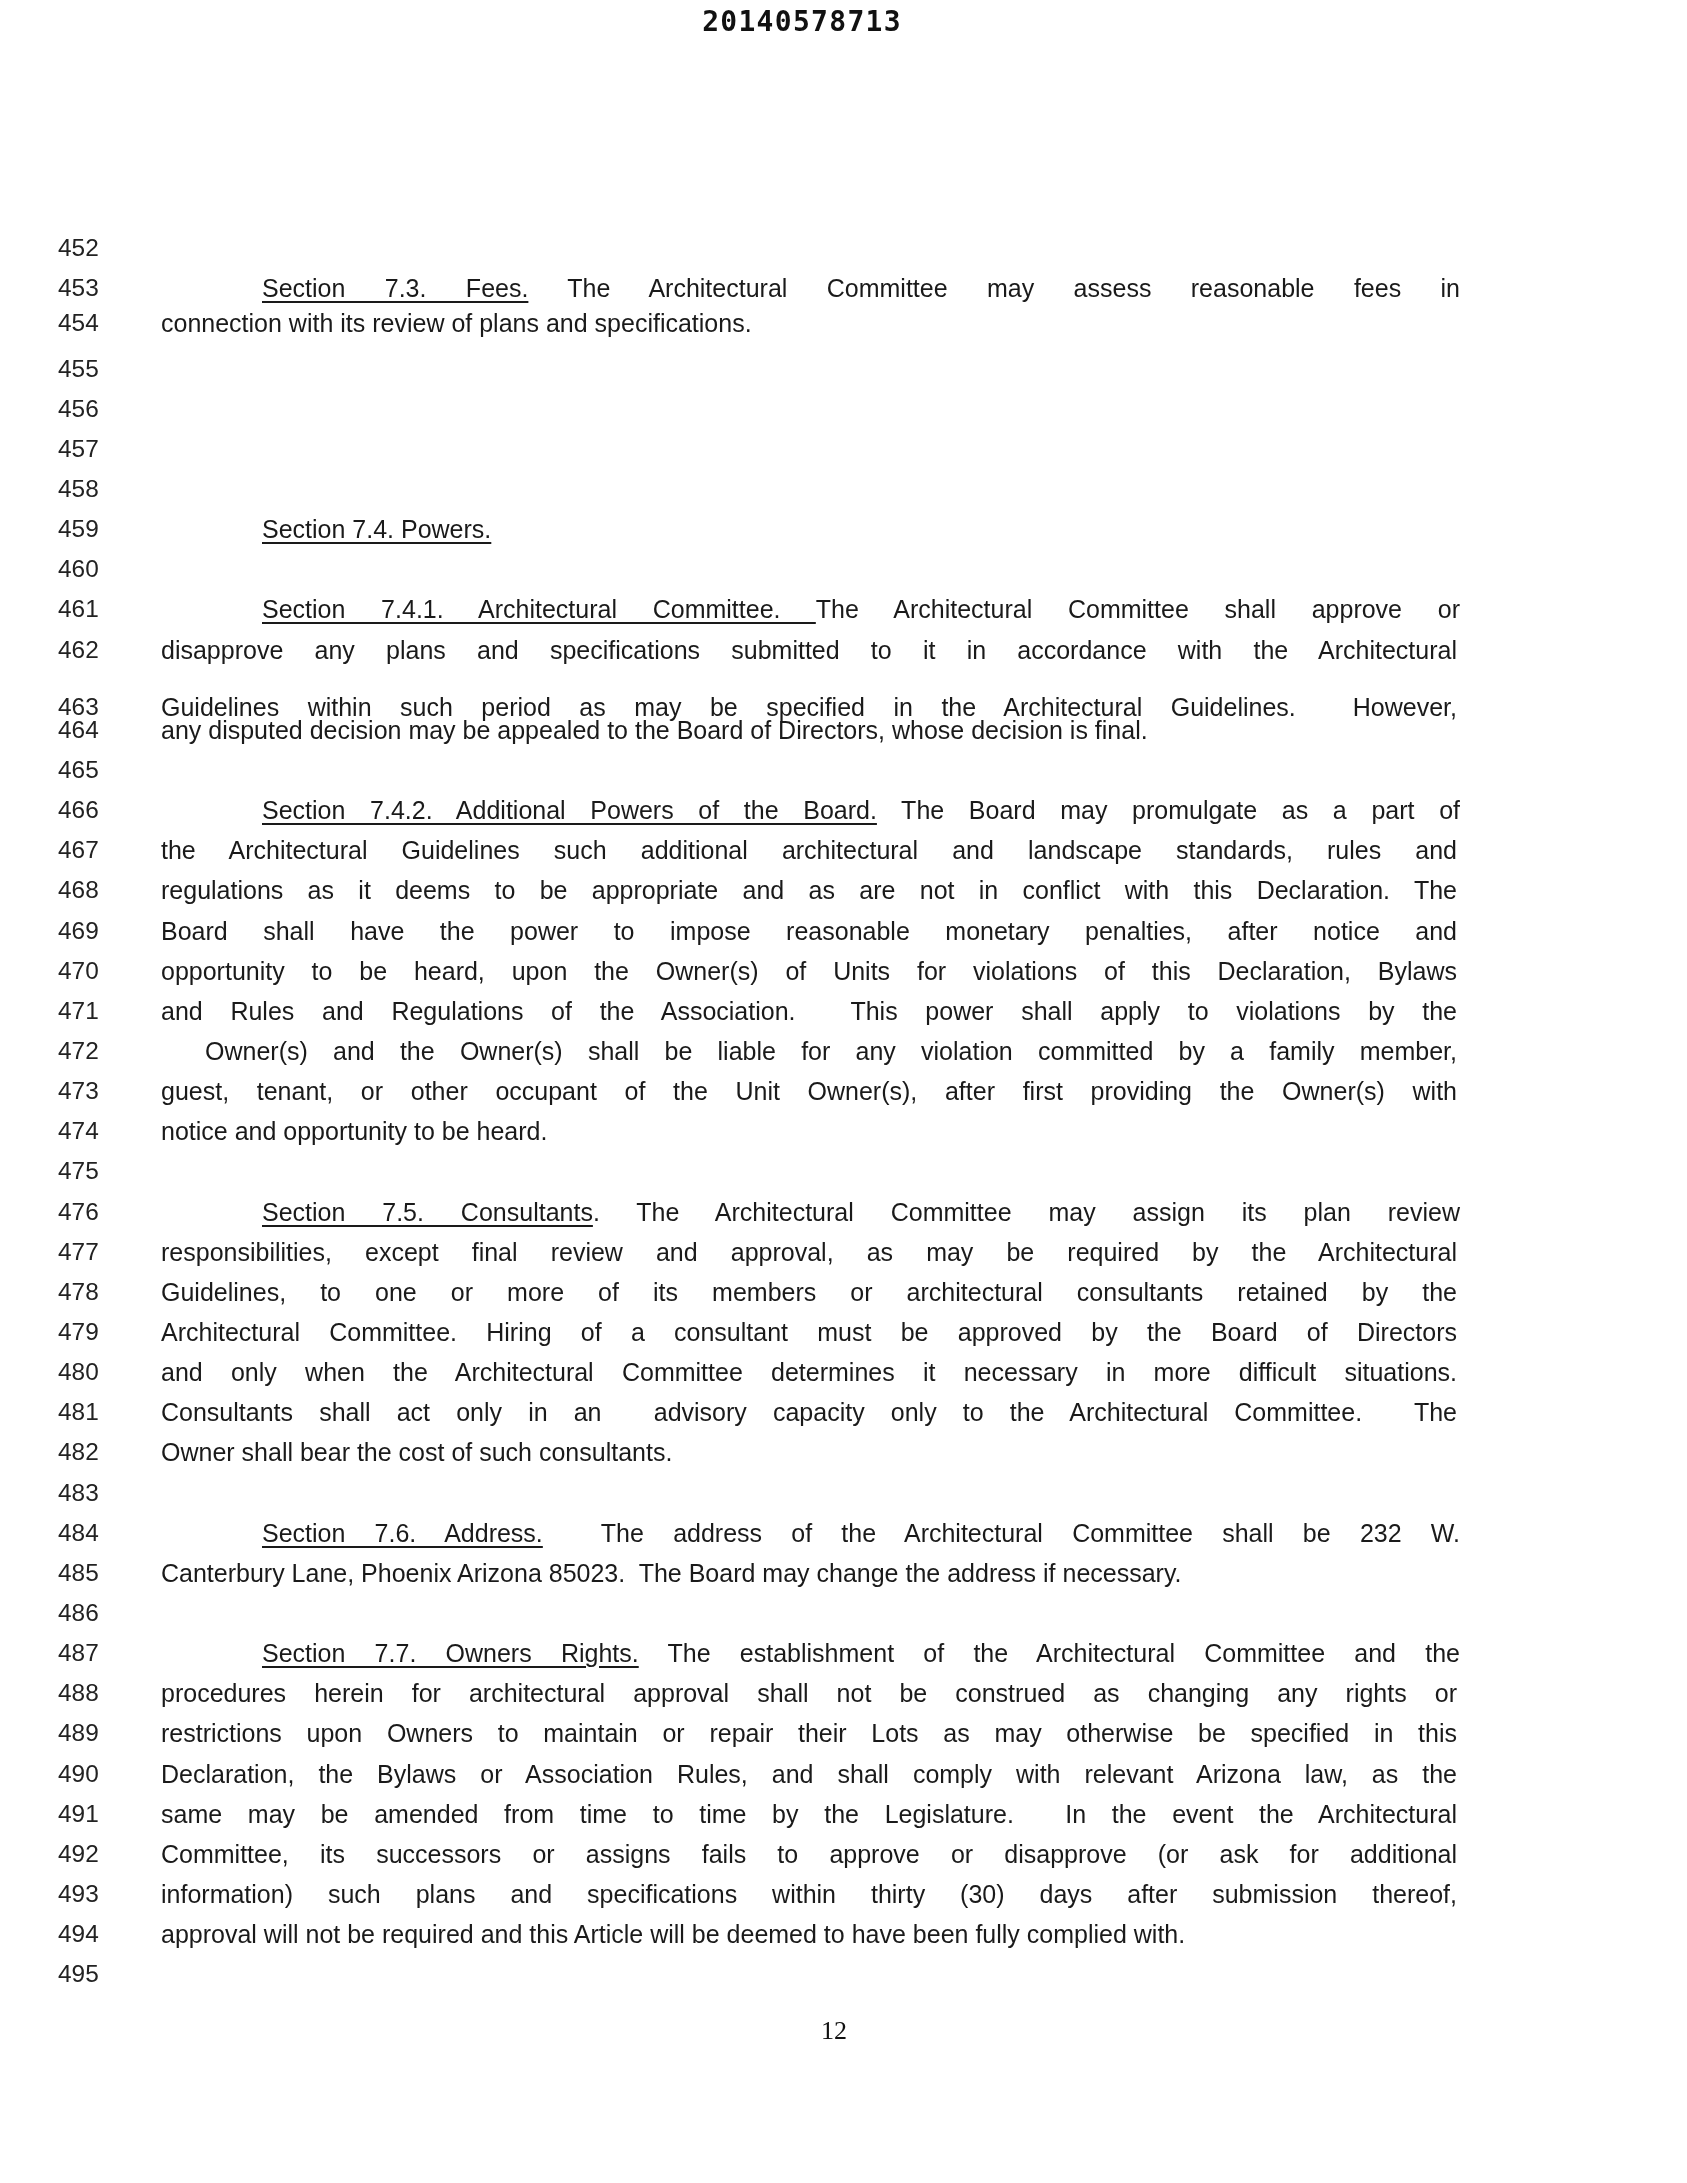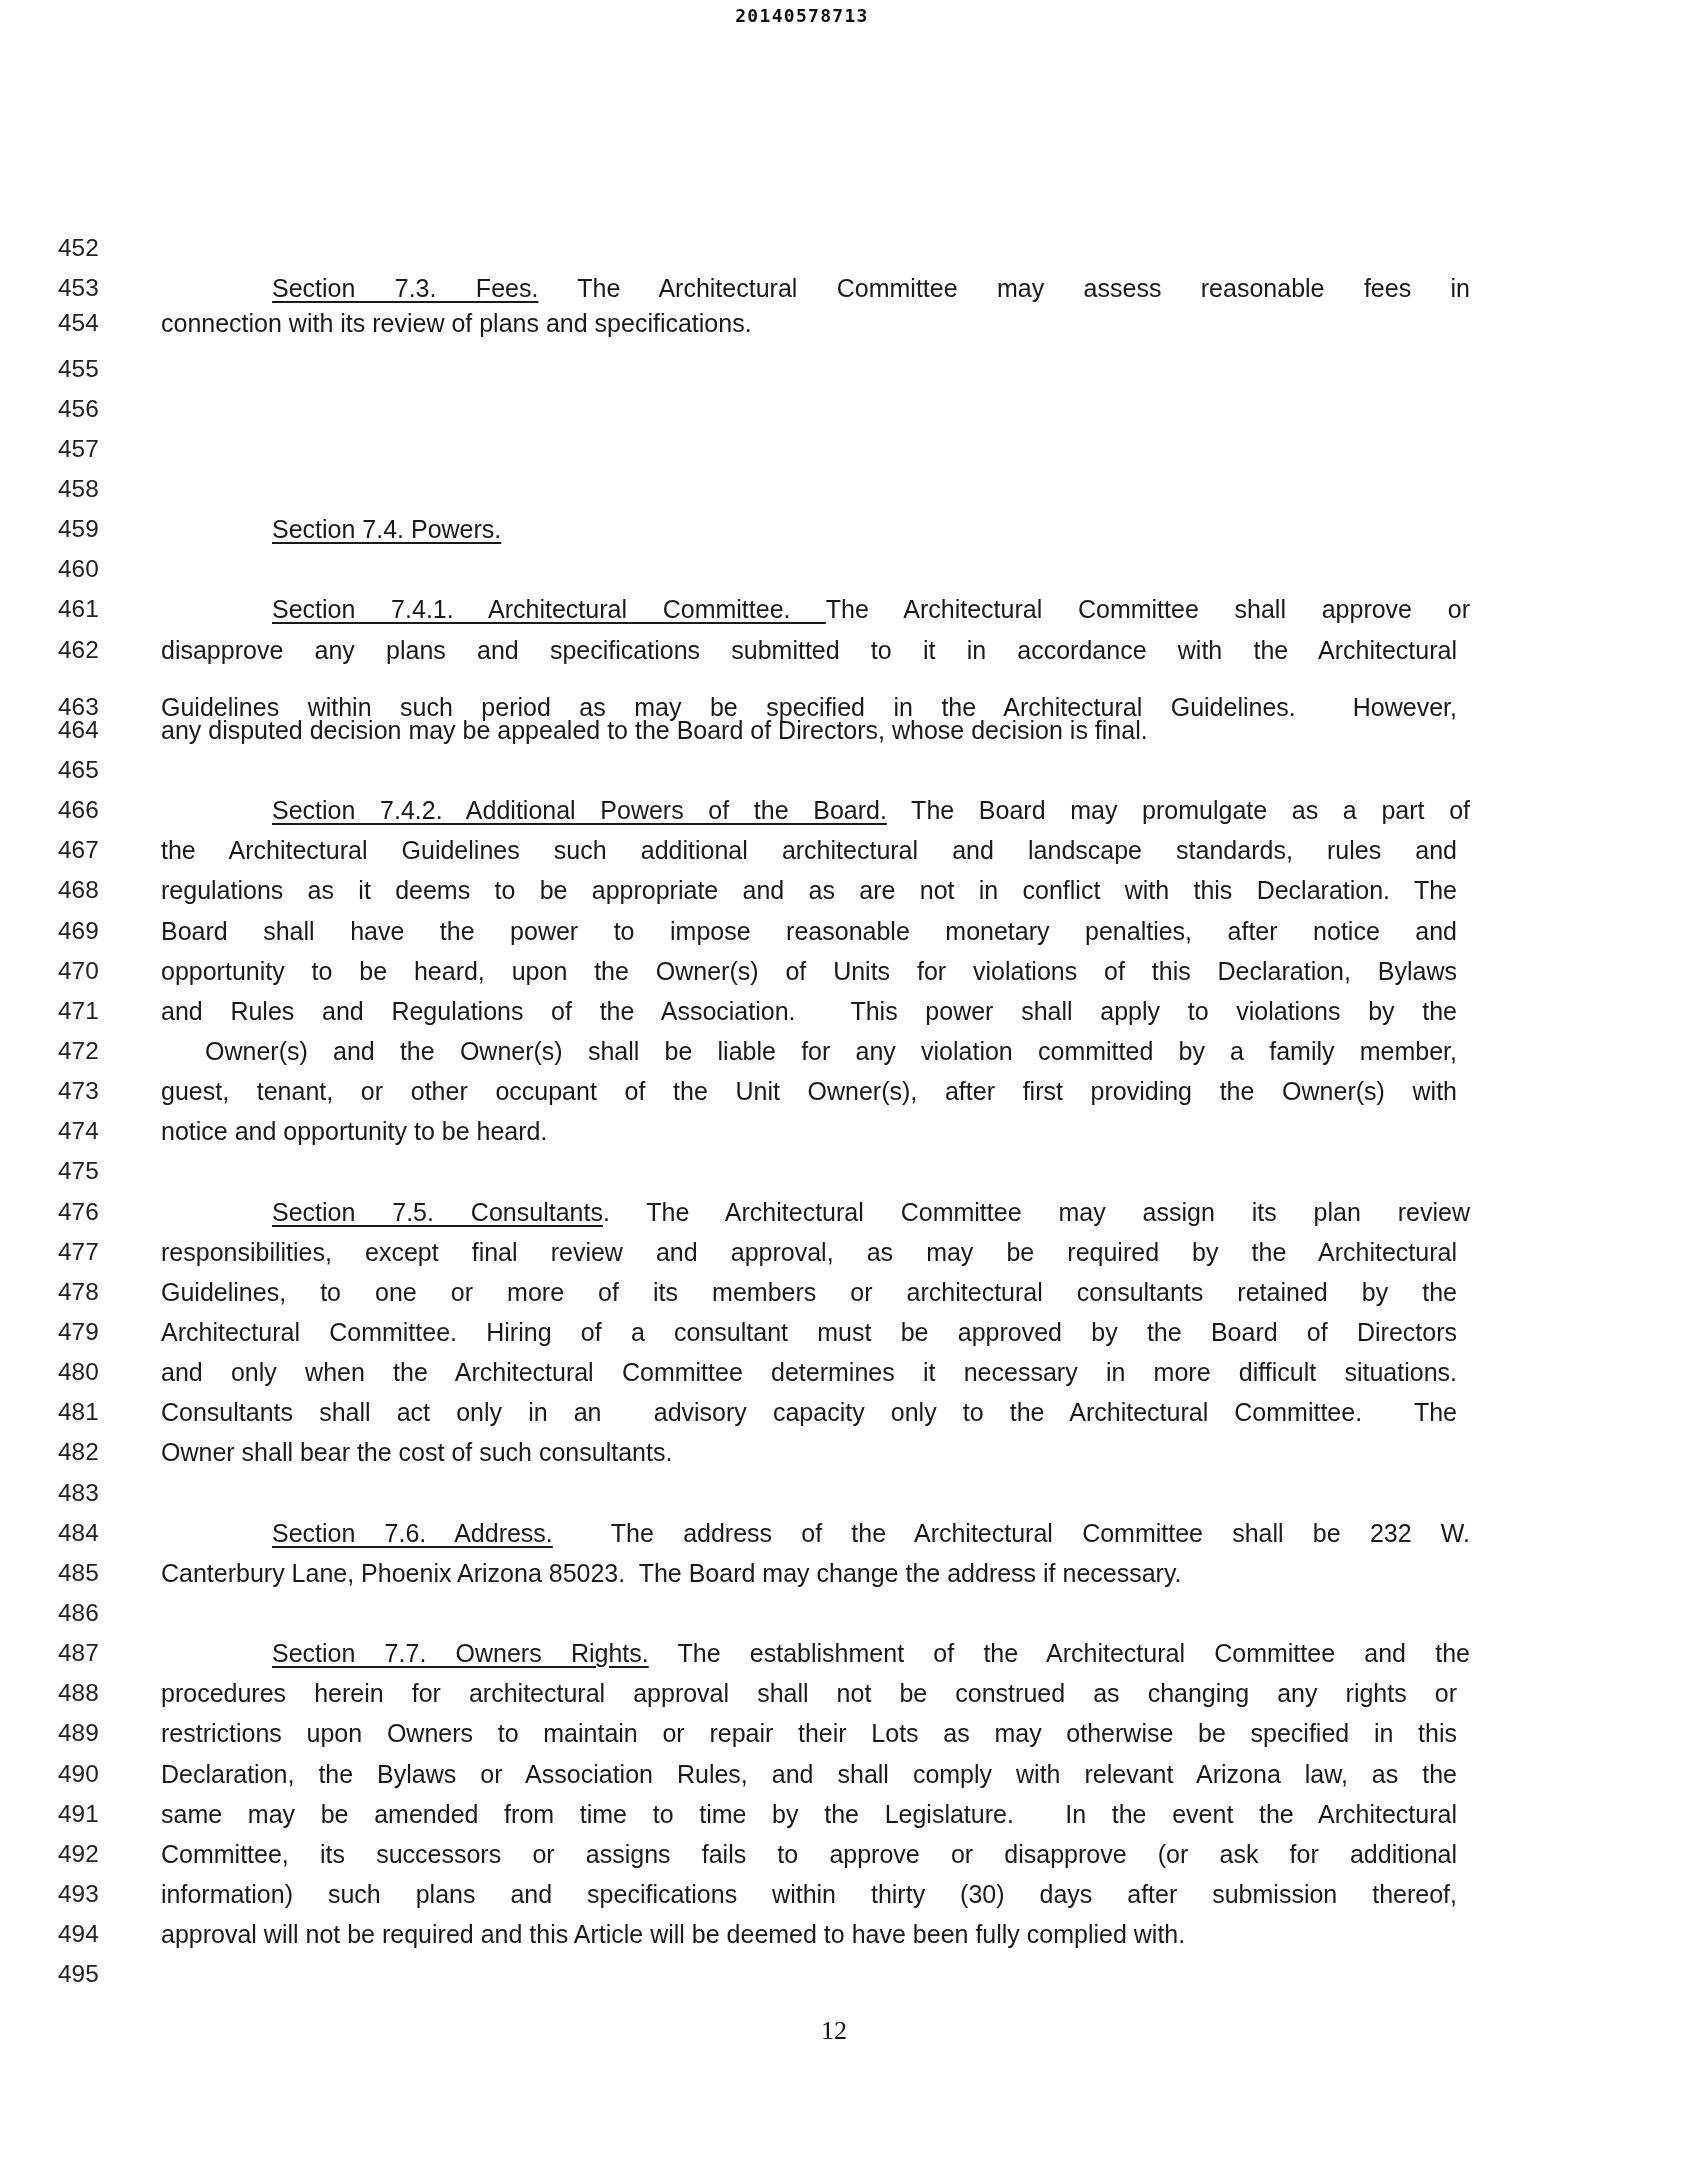--- a/index.html
+++ b/index.html
@@ -1,37 +1,37 @@
 <!DOCTYPE html>
 <html style="font-size:10.5px"><head>
 <meta charset="utf-8">
 <style>
   html, body { margin: 0; padding: 0; background: #ffffff; }
   body { width: 1688px; height: 2183px; position: relative; overflow: hidden; color: #1a1a1a; }
   .doc-number {
     position: absolute; top: 5.3px; left: 0; width: 1604px; text-align: center;
     font-family: "DejaVu Sans Mono", "Liberation Mono", monospace; font-weight: bold;
-    font-size: 18px; letter-spacing: 1.3px; color: #111;
+    font-size: 28px; letter-spacing: 1.3px; color: #111;
   }
   .line {
     position: absolute; left: 0; width: 1688px; height: 40px;
   }
   .lineno {
     position: absolute; left: 58px; width: 59px;
     font-family: "Liberation Sans", sans-serif; font-size: 24.4px; color: #222;
     line-height: 40px;
   }
   .text {
     position: absolute; left: 161px; width: 1296px;
     font-family: "Liberation Sans", sans-serif; font-size: 25px; color: #1a1a1a;
     line-height: 40px; white-space: nowrap;
     text-align: justify; text-align-last: justify;
   }
   .text.last { text-align-last: left; }
-  .text.indent { left: 272px; width: 1198px; }
+  .text.indent { left: 262px; width: 1198px; }
   .heading { text-decoration: underline; text-underline-offset: 4px; text-decoration-thickness: 2px; }
   .page-number {
     position: absolute; top: 2016px; left: 0; width: 1668px; text-align: center;
     font-family: "Liberation Serif", serif; font-size: 26px; color: #111;
   }
 </style>
 </head>
 <body>
 
 <div class="doc-number">20140578713</div>

